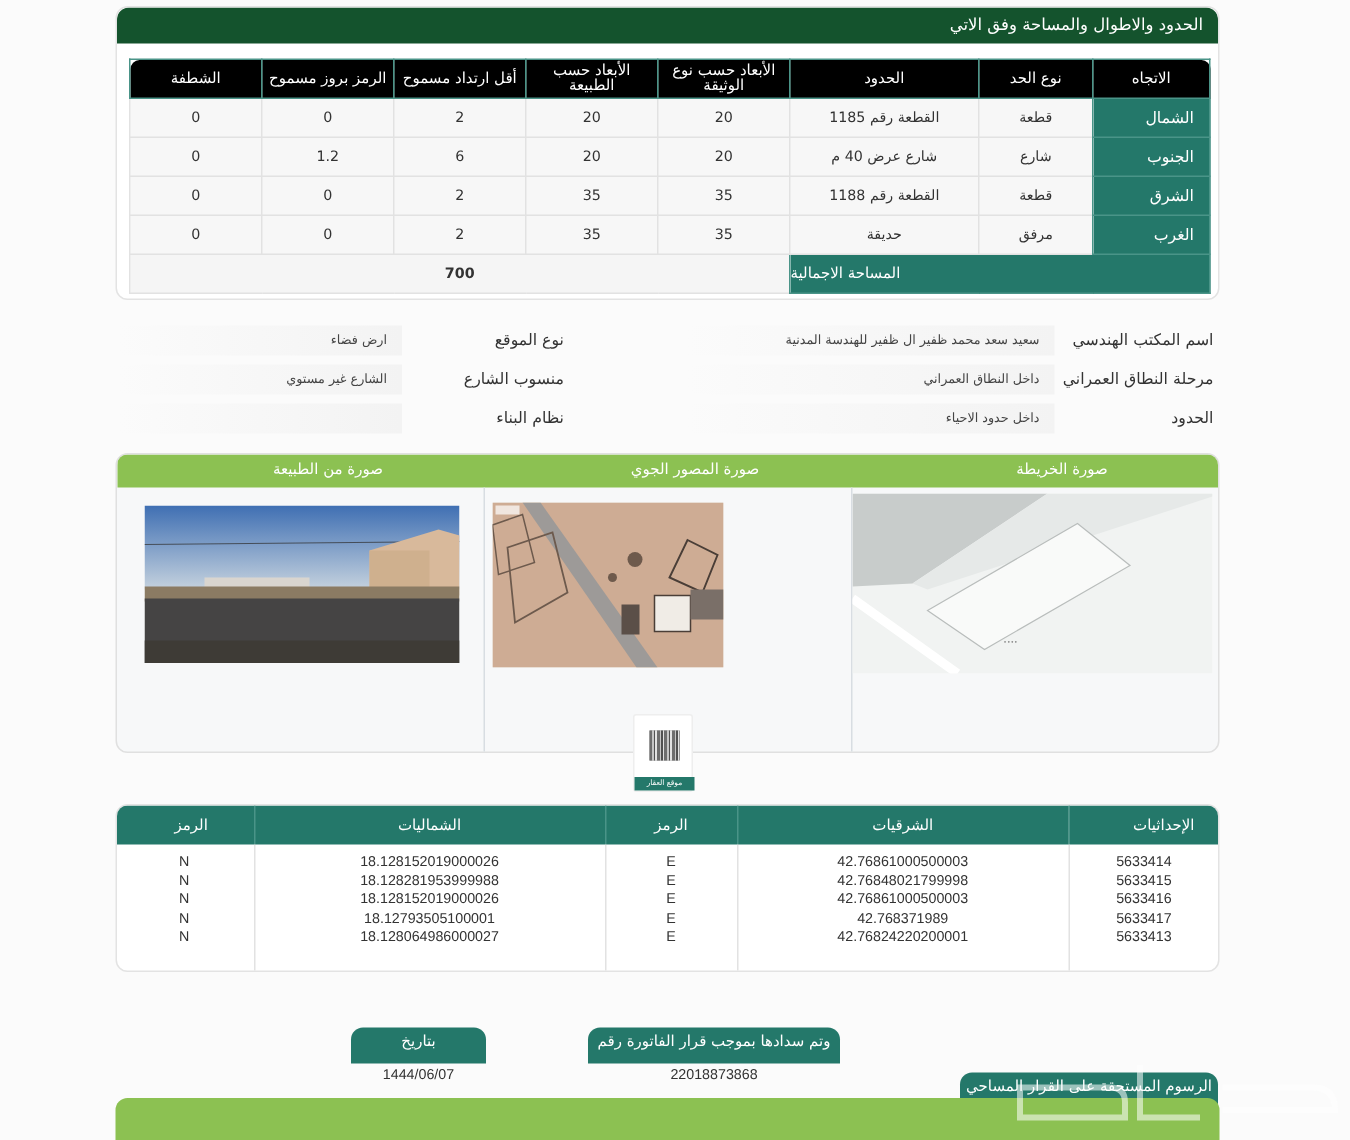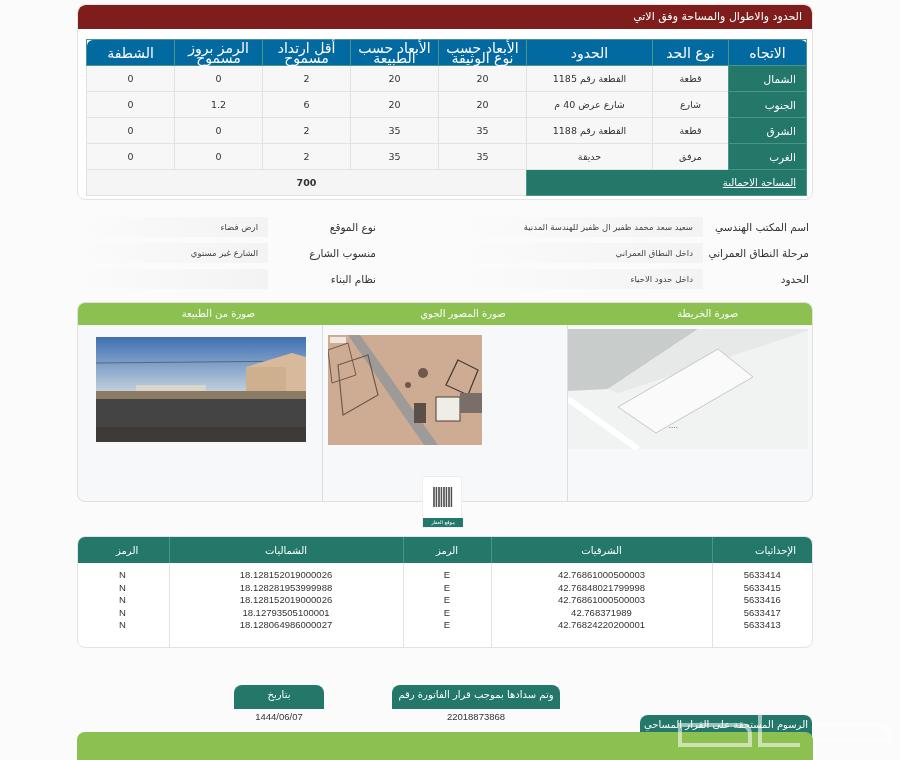--- a/index.html
+++ b/index.html
@@ -12,44 +12,44 @@
   }
   .abs { position: absolute; }
 
   
   .card1 {
     left: 77px; top: 4px; width: 736px; height: 196px;
     background: #fff; border: 1px solid #e3e3e3; border-radius: 8px;
     overflow: hidden;
   }
   .green-head {
-    height: 24px; background: #7f1d1d; color: #fff;
+    height: 24px; background: #14532d; color: #fff;
     font-size: 11px; line-height: 24px; padding-right: 10px;
     border-radius: 8px 8px 0 0; white-space: nowrap;
   }
   .bt {
     position: absolute; left: 8px; top: 34px; width: 720px;
     border-collapse: collapse; table-layout: fixed;
   }
   .bt th {
-    background: #0369a1; color: #fff; font-weight: normal;
-    font-size: 14px; line-height: 10px; height: 26px;
+    background: #000000; color: #fff; font-weight: normal;
+    font-size: 10px; line-height: 10px; height: 26px;
     border: 1px solid #4a9488; text-align: center; padding: 0 2px;
   }
   .bt td {
     height: 26px; font-size: 9.5px; text-align: center;
     border: 1px solid #e2e2e2; background: #f7f7f7; color: #333;
   }
   .bt td.dir {
     background: #24786a; color: #fff; font-size: 10.5px;
     border: 1px solid #4a9488; text-align: right; padding-right: 10px;
   }
   .bt td.total-label {
-    background: #24786a; color: #fff; text-align: right;
-    padding-right: 10px; font-size: 10px; border: 1px solid #4a9488; text-decoration: underline;
+    background: #24786a; color: #fff; text-align: left;
+    padding-right: 10px; font-size: 10px; border: 1px solid #4a9488;
   }
   .bt td.total-value { background: #f5f5f5; font-weight: bold; }
   .bt tr:first-child th:first-child { border-top-right-radius: 6px; text-align: center; }
   .bt tr:first-child th:last-child { border-top-left-radius: 6px; }
 
   
   .info-row { height: 20px; display: flex; align-items: center; }
   .info-label {
     font-size: 10.5px; color: #333; width: 110px; text-align: right;
     padding-right: 4px; height: 20px; line-height: 20px;

